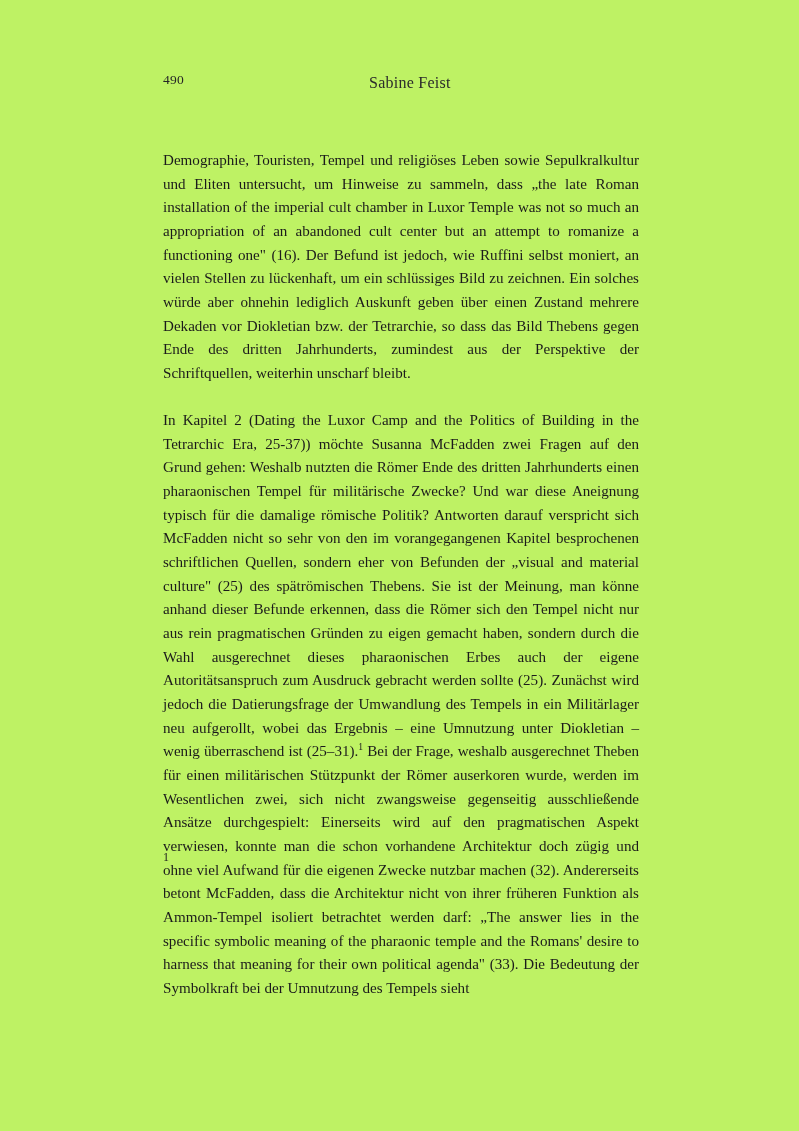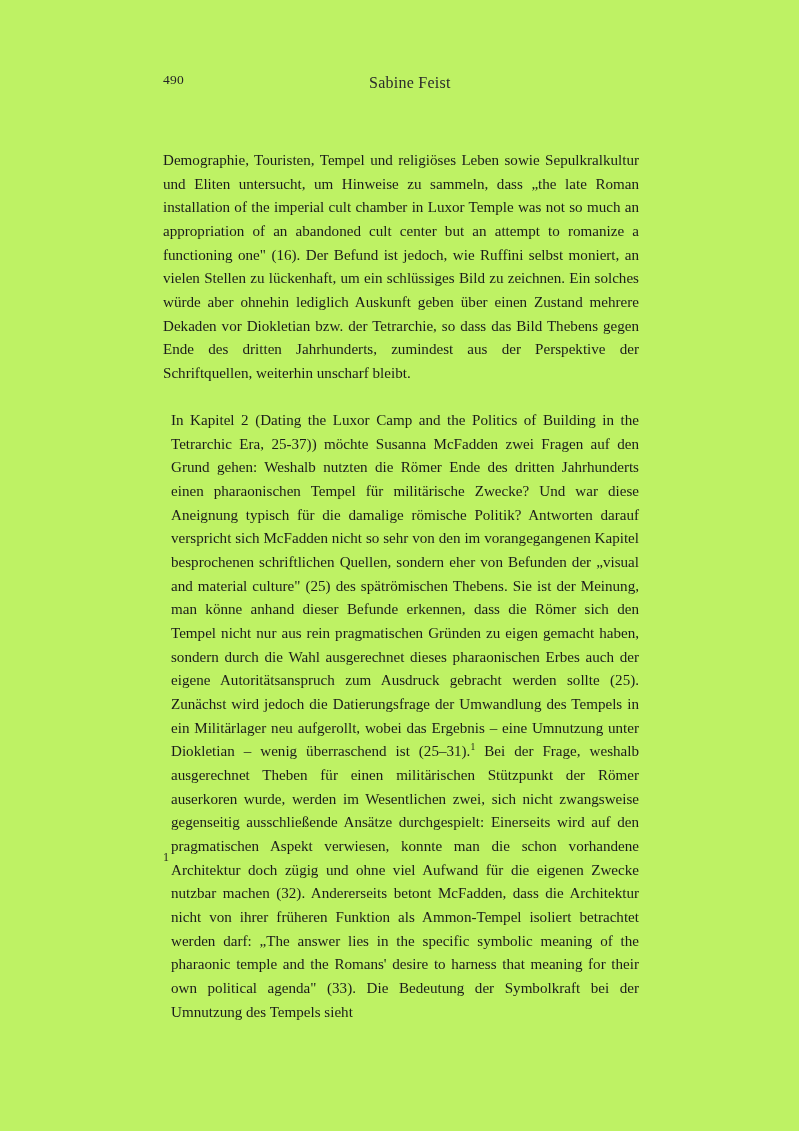--- a/index.html
+++ b/index.html
@@ -62,21 +62,20 @@
     text-justify: inter-word;
     color: #1b1b1b;
     hyphens: manual;
     -webkit-hyphens: manual;
   }
   p.para + p.para {
     margin-top: 23.6px;
   }
   p.para:last-child {
     text-align-last: left;
-    margin-left: 8px;
   }
   sup.fn-ref {
     font-size: 9.6px;
     vertical-align: super;
     line-height: 0;
   }
 
   
   .footnotes {
     position: absolute;

